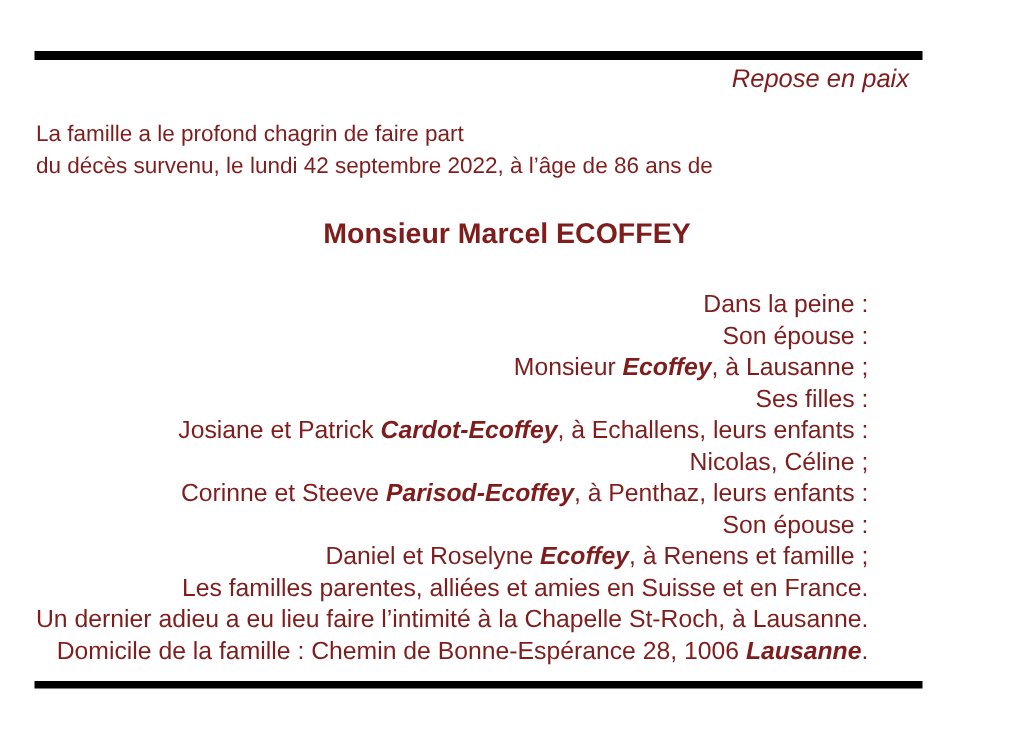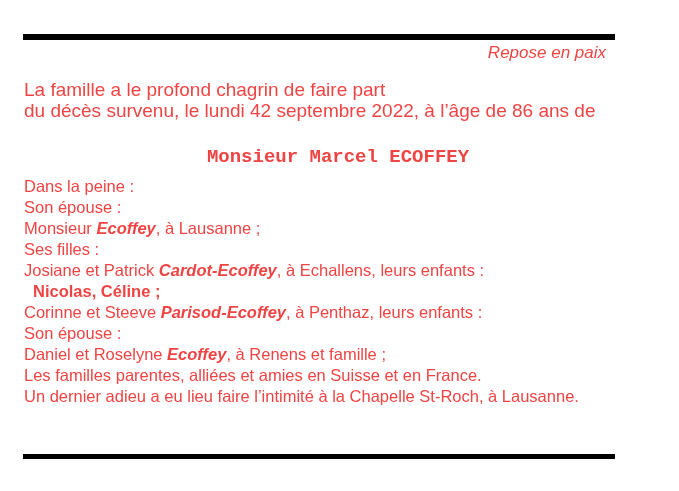--- a/index.html
+++ b/index.html
@@ -7,21 +7,21 @@
     padding: 0;
     background: #ffffff;
   }
   .page {
     position: relative;
     width: 615px;
     height: 491px;
     background: #ffffff;
     overflow: hidden;
     font-family: "Liberation Sans", sans-serif;
-    color: #ef4444;
+    color: #7f1d1d;
   }
   .rule {
     position: absolute;
     left: 23px;
     width: 630px;
     background: #000000;
   }
   .rule.top { top: 34px; height: 6px; }
   .rule.bottom { top: 454px; height: 5px; }
   .motto {
@@ -30,45 +30,45 @@
     right: 9px;
     font-style: italic;
     font-size: 17px;
     line-height: 20px;
     white-space: nowrap;
   }
   .intro {
     position: absolute;
     left: 24px;
     top: 79px;
-    font-size: 19px;
+    font-size: 15px;
     line-height: 21px;
     white-space: nowrap;
   }
   .title {
     position: absolute;
     left: 23px;
     top: 146px;
     width: 630px;
     margin: 0;
     text-align: center;
     font-size: 19px;
     font-weight: 700;
     white-space: nowrap;
-    font-family: Liberation Mono, monospace;
   }
   .body-block {
     position: absolute;
     left: 24px;
-    top: 176px;
+    top: 193px;
     font-size: 16.5px;
     line-height: 21px;
+    text-align: right;
   }
   .notice-line { white-space: nowrap; }
-  .notice-line.indent { padding-left: 9px; font-weight: bold; }
+  .notice-line.indent { padding-left: 9px; }
   .seg-bold { font-weight: 700; font-style: italic; }
 </style>
 </head>
 <body>
 
 <div class="page">
 
   <div class="rule top"></div>
 
   <div class="motto">Repose en paix</div>
@@ -85,17 +85,18 @@
       <div class="notice-line"><span class="seg-regular">Son épouse :</span></div>
       <div class="notice-line"><span class="seg-regular">Monsieur </span><span class="seg-bold">Ecoffey</span><span class="seg-regular">, à Lausanne ;</span></div>
       <div class="notice-line"><span class="seg-regular">Ses filles :</span></div>
       <div class="notice-line"><span class="seg-regular">Josiane et Patrick </span><span class="seg-bold">Cardot-Ecoffey</span><span class="seg-regular">, à Echallens, leurs enfants :</span></div>
       <div class="notice-line indent"><span class="seg-regular">Nicolas, Céline ;</span></div>
       <div class="notice-line"><span class="seg-regular">Corinne et Steeve </span><span class="seg-bold">Parisod-Ecoffey</span><span class="seg-regular">, à Penthaz, leurs enfants :</span></div>
       <div class="notice-line"><span class="seg-regular">Son épouse :</span></div>
       <div class="notice-line"><span class="seg-regular">Daniel et Roselyne </span><span class="seg-bold">Ecoffey</span><span class="seg-regular">, à Renens et famille ;</span></div>
       <div class="notice-line"><span class="seg-regular">Les familles parentes, alliées et amies en Suisse et en France.</span></div>
       <div class="notice-line"><span class="seg-regular">Un dernier adieu a eu lieu faire l’intimité à la Chapelle St-Roch, à Lausanne.</span></div>
+      <div class="notice-line"><span class="seg-regular">Domicile de la famille : Chemin de Bonne-Espérance 28, 1006 </span><span class="seg-bold">Lausanne</span><span class="seg-regular">.</span></div>
     </div>
 
   <div class="rule bottom"></div>
 
 </div>
 
 </body></html>

